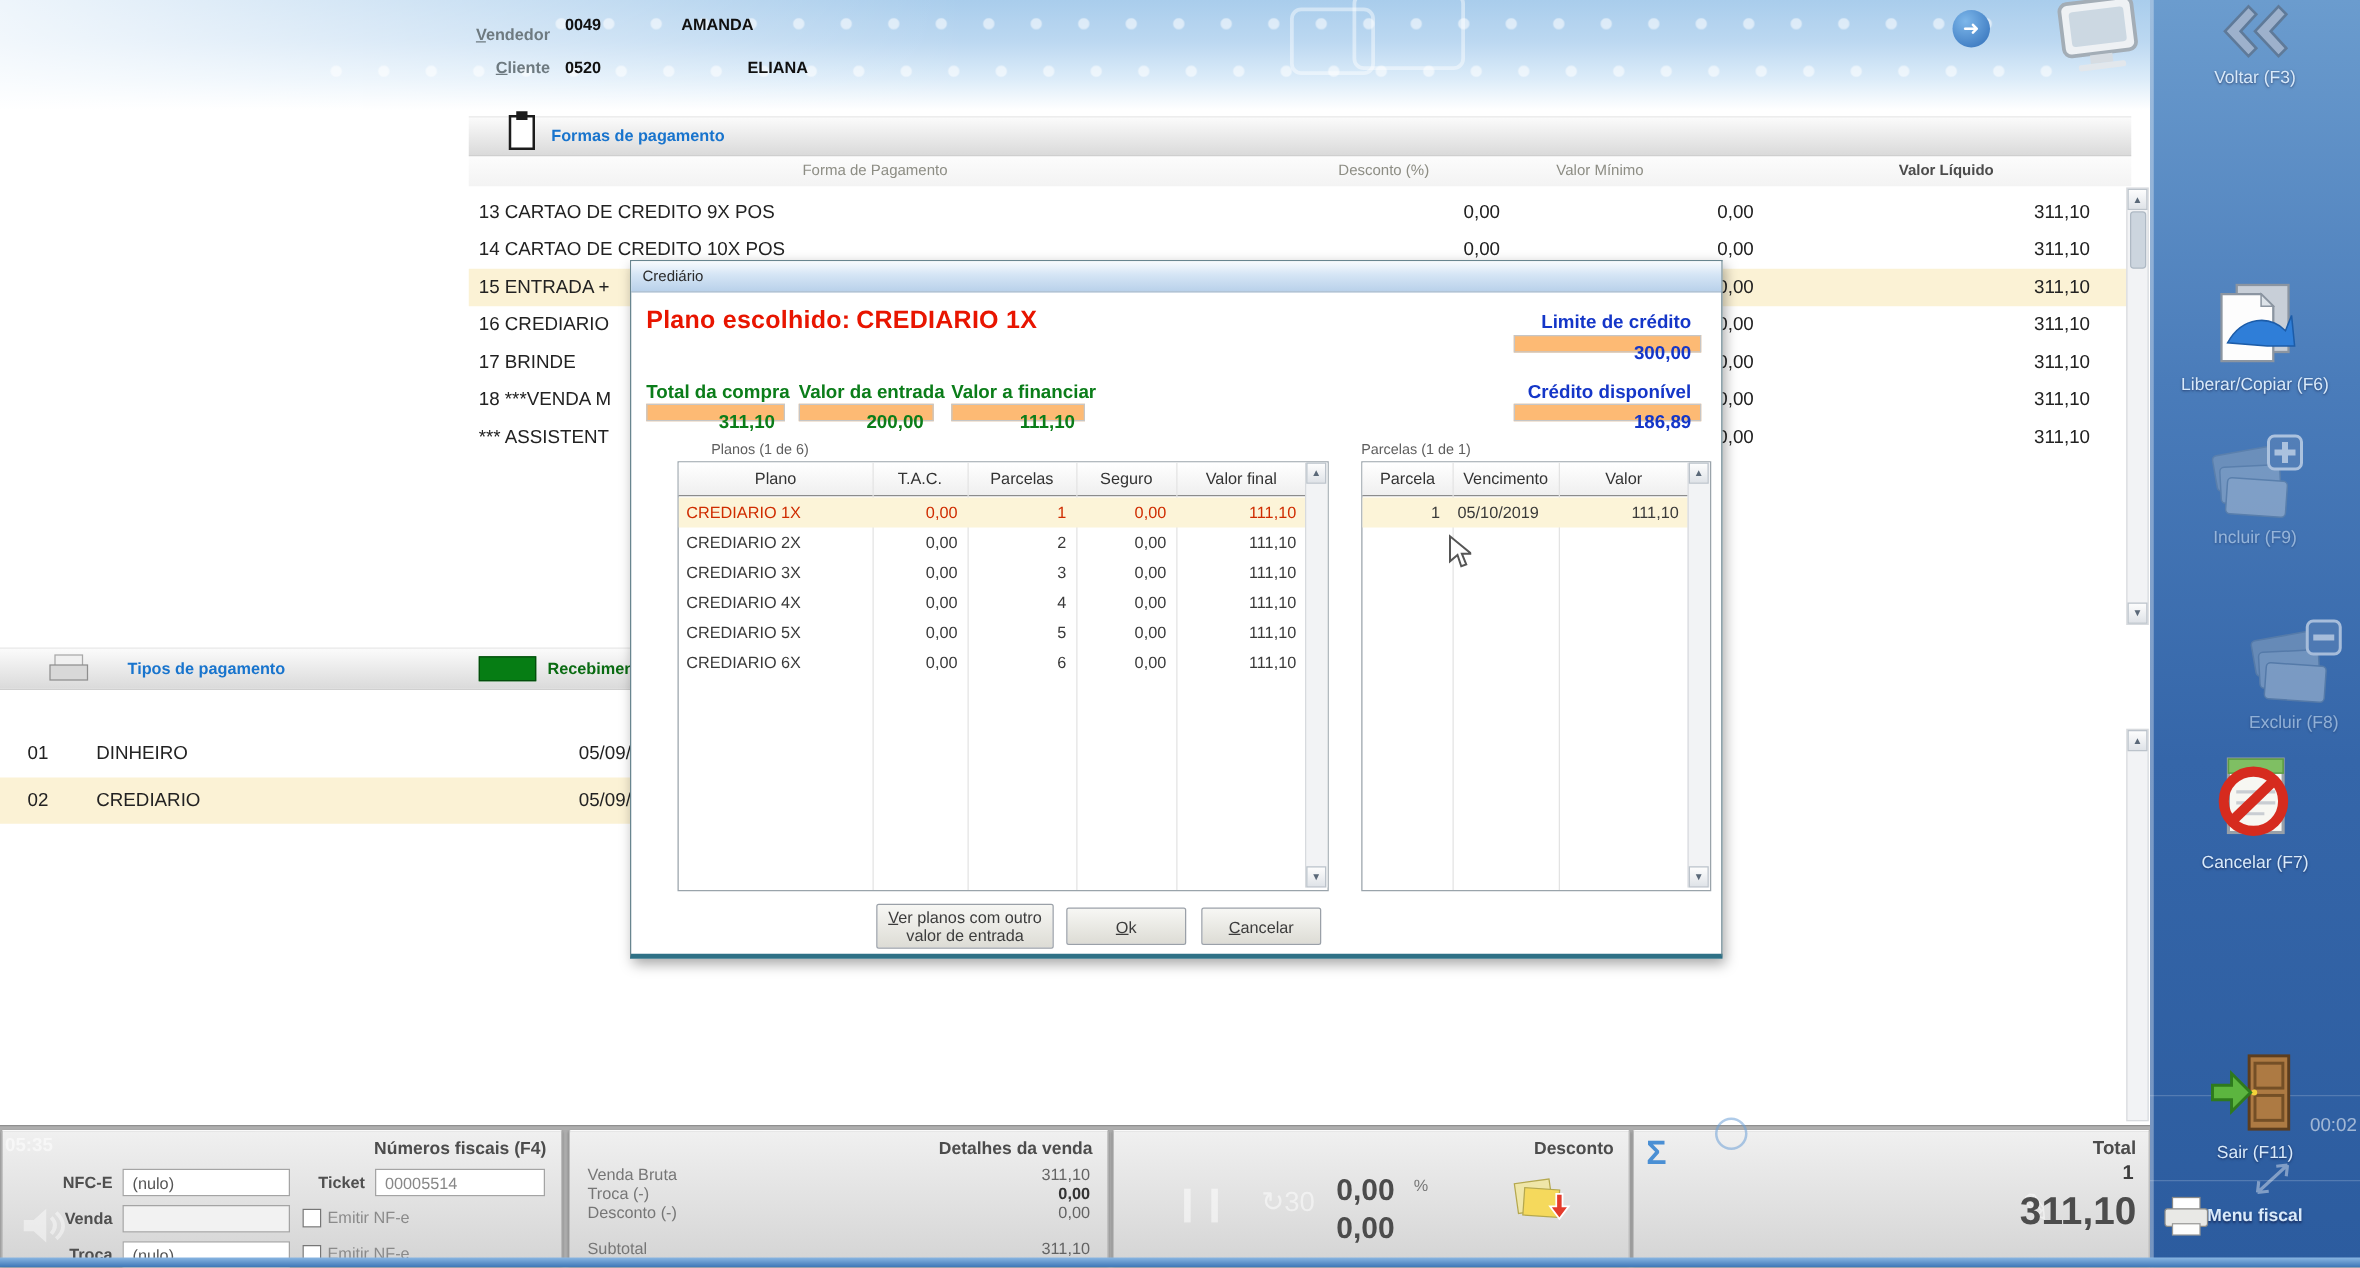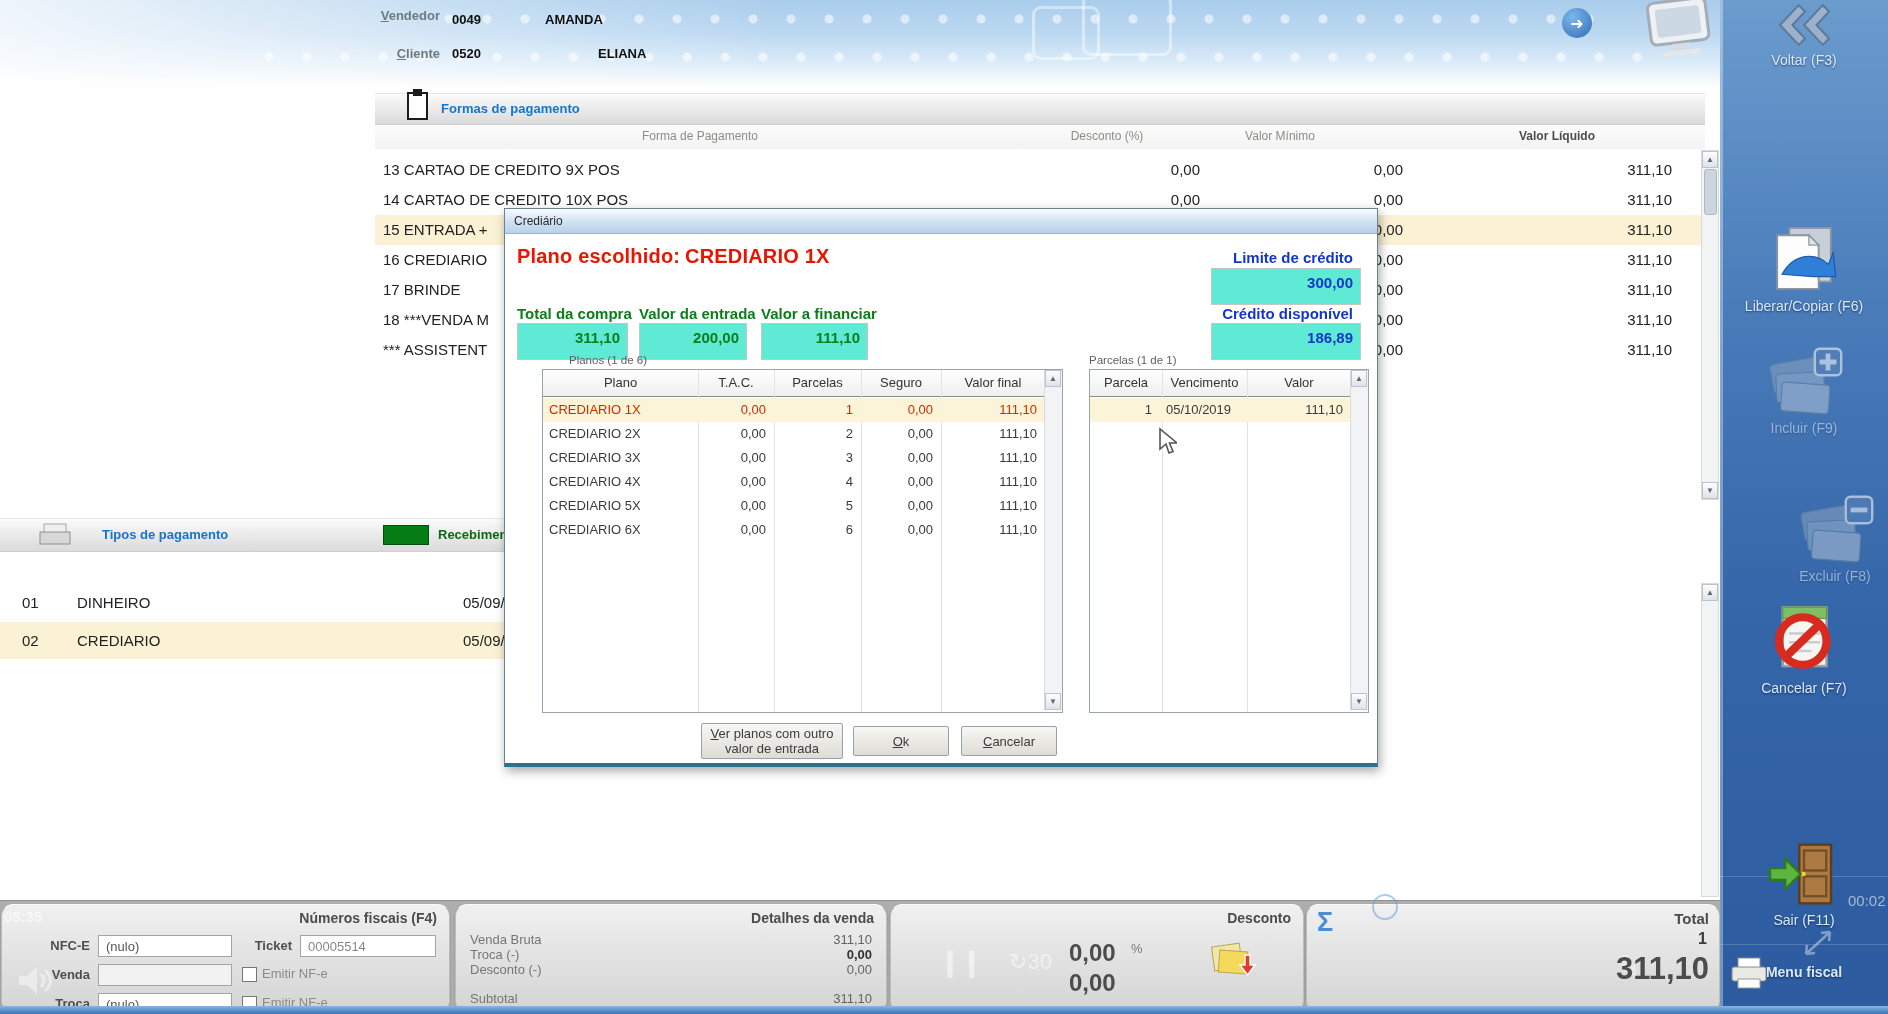--- a/index.html
+++ b/index.html
@@ -39,21 +39,21 @@
 
   
   .dialog{left:504px;top:208px;width:872px;height:554px;background:#fff;z-index:10;
     border:1px solid #68858f;border-bottom:4px solid #2f7186;box-shadow:2px 4px 10px rgba(0,0,0,.35);}
   .dlg-title{left:0;top:0;right:0;height:24px;
     background:linear-gradient(180deg,#f8fbfe 0%,#d5e5f5 45%,#b9d1ea 100%);
     border-bottom:1px solid #9db4c9;font-size:12px;color:#2b2b2b;line-height:24px;padding-left:9px;}
   .red-big{font-size:20px;font-weight:bold;color:#e81500;letter-spacing:.2px;}
   .grn{color:#0b7d1a;}  .blu{color:#1436c8;}
   .fld-lbl{font-size:15px;font-weight:bold;}
-  .fld-box{border:1px solid #c6c6c6;background:#5eead4;height:37px;line-height:27px;
+  .fld-box{border:1px solid #c6c6c6;background:#fdba74;height:14px;line-height:27px;
     font-size:15px;font-weight:bold;text-align:right;padding-right:7px;box-sizing:border-box;}
   .grp-lbl{font-size:11.5px;color:#5e5e5e;}
   .dtable{border:1px solid #9aa4ab;background:#fff;}
   .dt-hdr{position:absolute;left:0;top:0;right:17px;height:26px;background:linear-gradient(#ffffff,#efefef);
     border-bottom:1px solid #8c8c8c;}
   .dt-h{position:absolute;top:5px;font-size:13px;color:#333;text-align:center;}
   .dt-row{position:absolute;height:24px;font-size:13px;color:#3a3a3a;}
   .dt-row.sel{background:#fcf4d8;color:#cf2c00;}
   .dt-c{position:absolute;top:4px;white-space:nowrap;}
   .vline{position:absolute;top:0;bottom:0;width:1px;background:#e3e3e3;}
@@ -61,21 +61,21 @@
     font-size:13px;color:#3c3c3c;text-align:center;font-family:"Liberation Sans",sans-serif;}
   .btn::first-letter{text-decoration:underline;}
 
   
   .legend-swatch{width:44px;height:18px;background:#067d14;border:1px solid #044d0c;}
   .tp-row{height:37px;font-size:15px;color:#222;}
 
   
   .bstrip{left:0;top:900px;width:1720px;height:114px;background:#aeaeae;border-top:1px solid #8f8f8f;}
   .panel{position:absolute;top:3px;height:107px;background:linear-gradient(180deg,#f0f0f0,#d4d4d4);
-    border:1px solid #bdbdbd;border-top:1px solid #fafafa;border-radius:12px;box-shadow:0 1px 2px rgba(0,0,0,.25);}
+    border:1px solid #bdbdbd;border-top:1px solid #fafafa;border-radius:2px;box-shadow:0 1px 2px rgba(0,0,0,.25);}
   .p-hdr{position:absolute;top:5px;right:12px;font-size:14px;font-weight:bold;color:#4c4c4c;}
   .flbl{position:absolute;font-size:13px;font-weight:bold;color:#4f4f4f;text-align:right;}
   .fld{position:absolute;height:22px;background:#fff;border:1px solid #a4a4a4;font-size:13px;color:#555;
     line-height:22px;padding-left:7px;box-sizing:border-box;}
   .chk{position:absolute;width:13px;height:13px;background:#fff;border:1px solid #767676;}
   .chklbl{position:absolute;font-size:13px;color:#8a8a8a;}
   .drow-l{position:absolute;left:14px;font-size:13px;color:#767676;}
   .drow-v{position:absolute;right:14px;font-size:13px;color:#636363;text-align:right;}
   .bigval{font-size:24px;font-weight:bold;color:#4c4c4c;}
   .wm{position:absolute;color:rgba(255,255,255,.5);}
@@ -99,21 +99,21 @@
 
 <div class="screen">
 
   <div class="abs topbar">
     <div class="abs lighten"></div>
     <div class="abs dotrow" style="left:430px;right:120px;top:12px;"></div>
     <div class="abs dotrow" style="left:250px;right:60px;top:50px;"></div>
     <div class="abs sqdeco" style="left:1032px;top:6px;width:62px;height:48px;"></div>
     <div class="abs sqdeco" style="left:1082px;top:-6px;width:84px;height:56px;"></div>
 
-    <span class="abs hdr-label" style="left:360px;top:8px;width:80px;">Vendedor</span>
+    <span class="abs hdr-label" style="left:360px;top:20px;width:80px;">Vendedor</span>
     <span class="abs hdr-code" style="left:452px;top:12px;">0049</span>
     <span class="abs hdr-code" style="left:545px;top:12px;">AMANDA</span>
 
     <span class="abs hdr-label" style="left:360px;top:46px;width:80px;">Cliente</span>
     <span class="abs hdr-code" style="left:452px;top:46px;">0520</span>
     <span class="abs hdr-code" style="left:598px;top:46px;">ELIANA</span>
 
     <div class="abs arrowcirc" style="left:1562px;top:8px;">➜</div>
     <svg class="abs" style="left:1642px;top:-2px;" width="80" height="62">
       <g transform="rotate(-7 40 30)">

